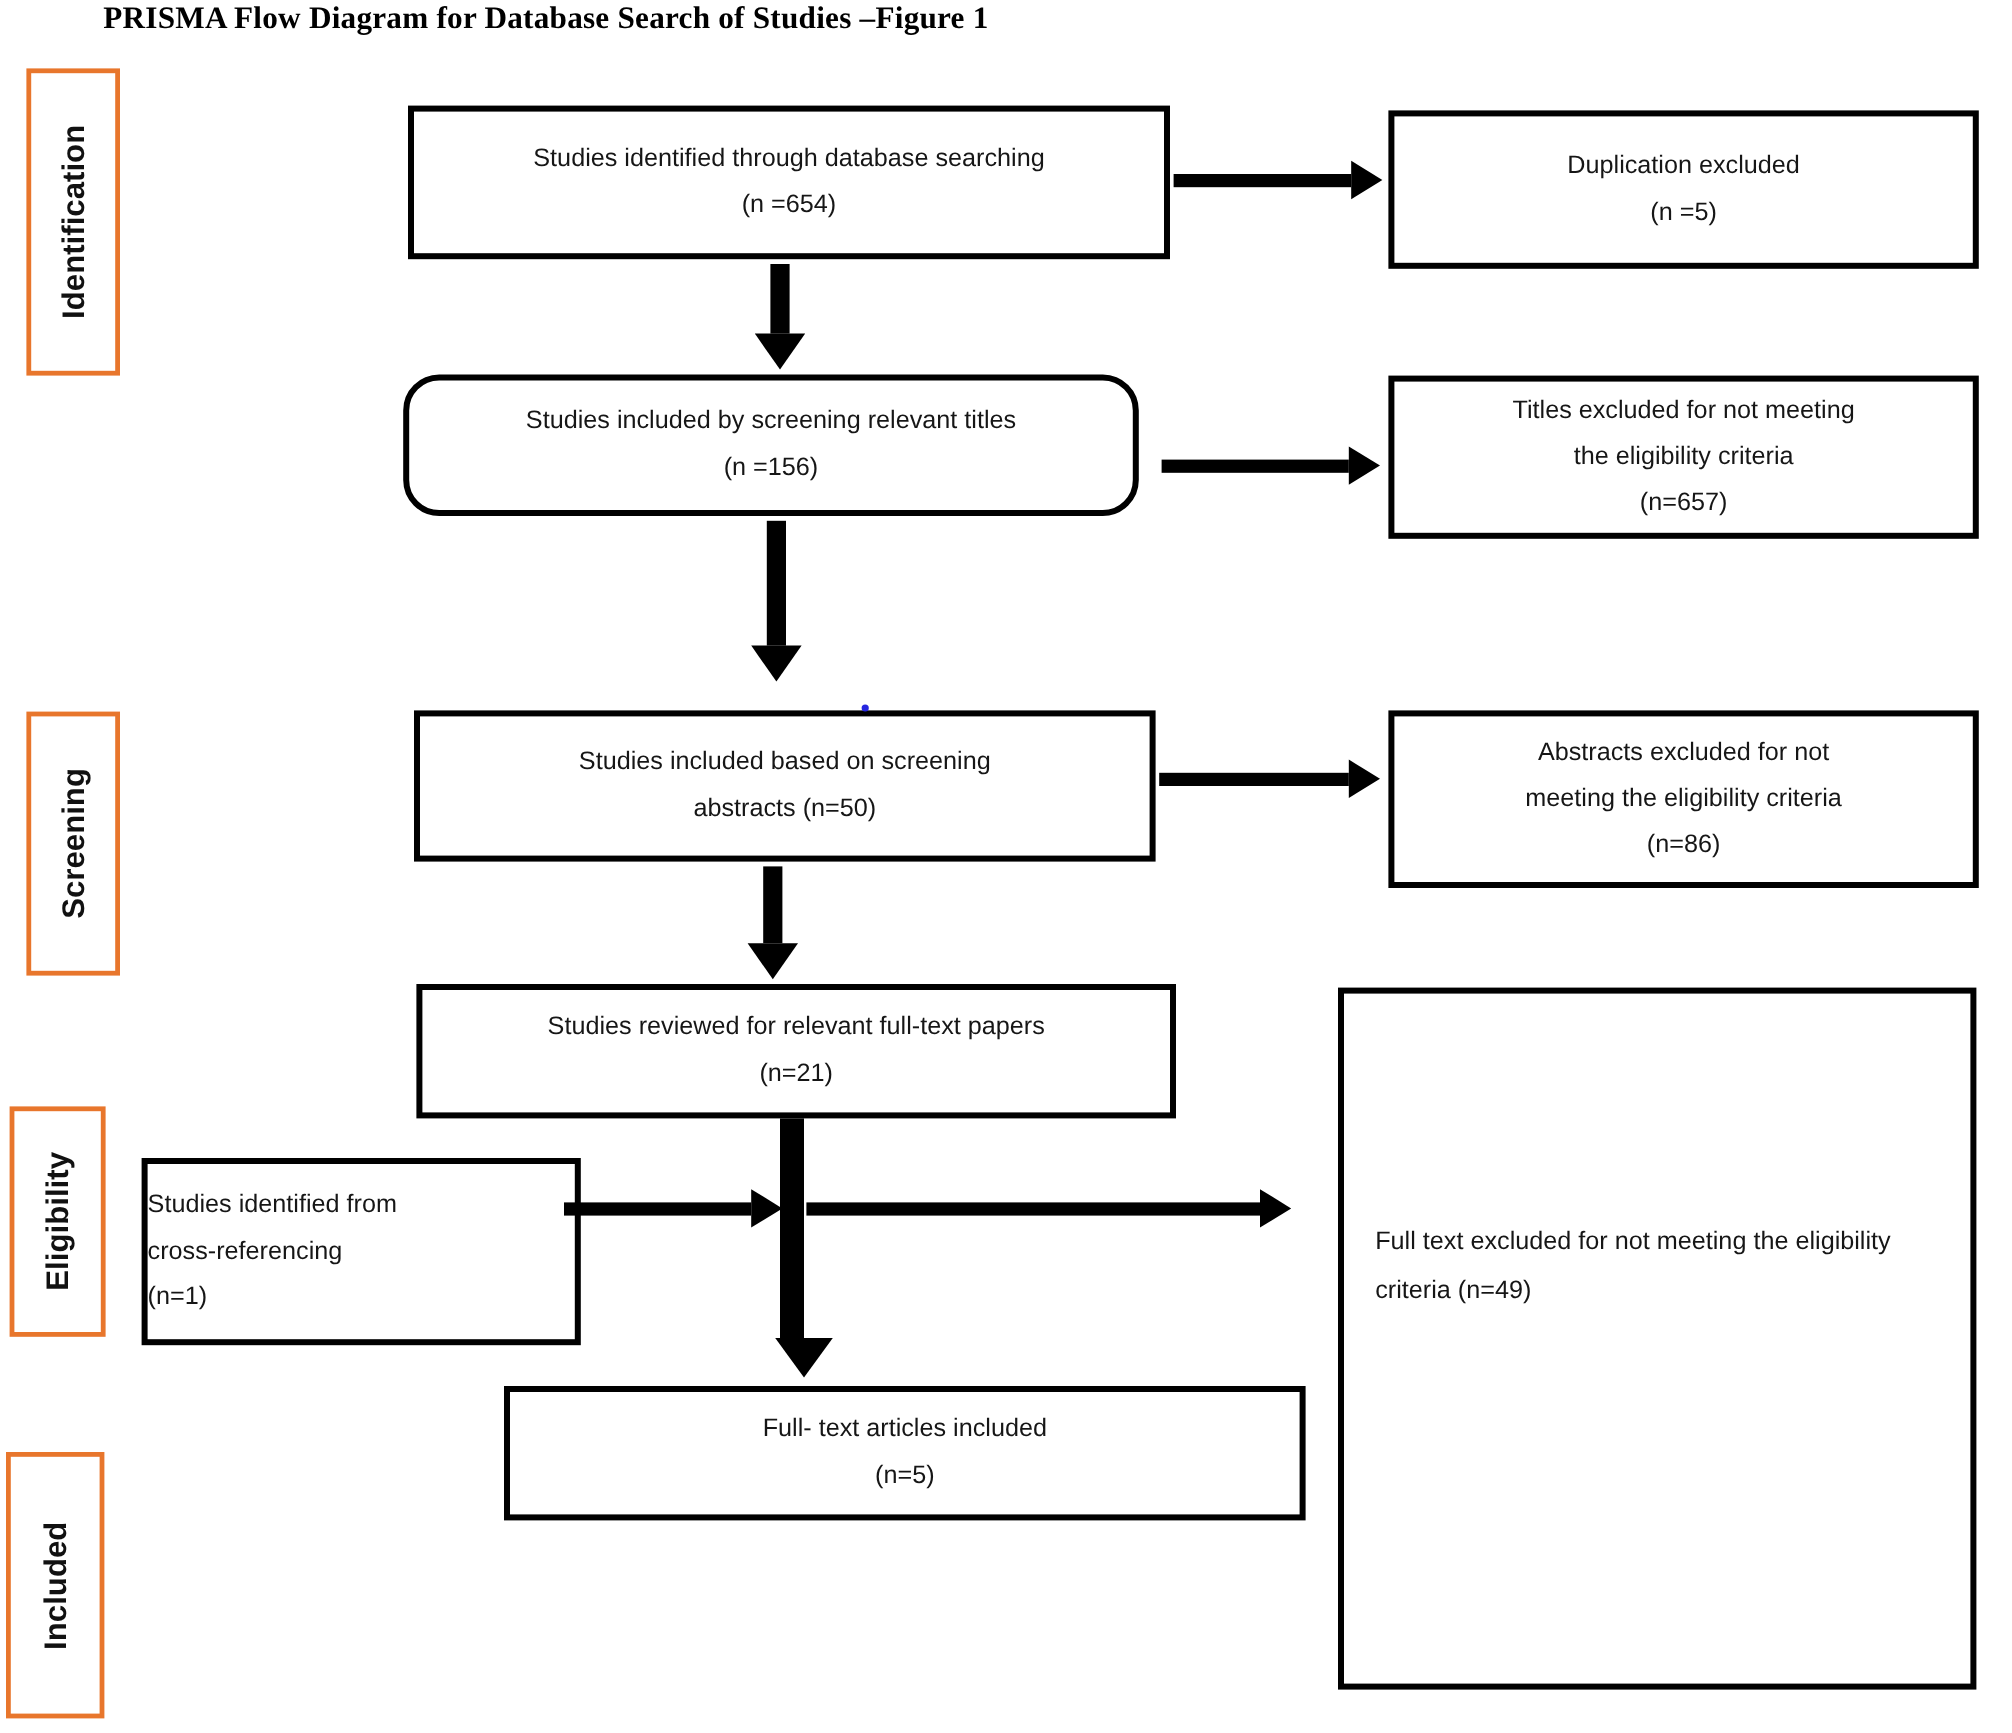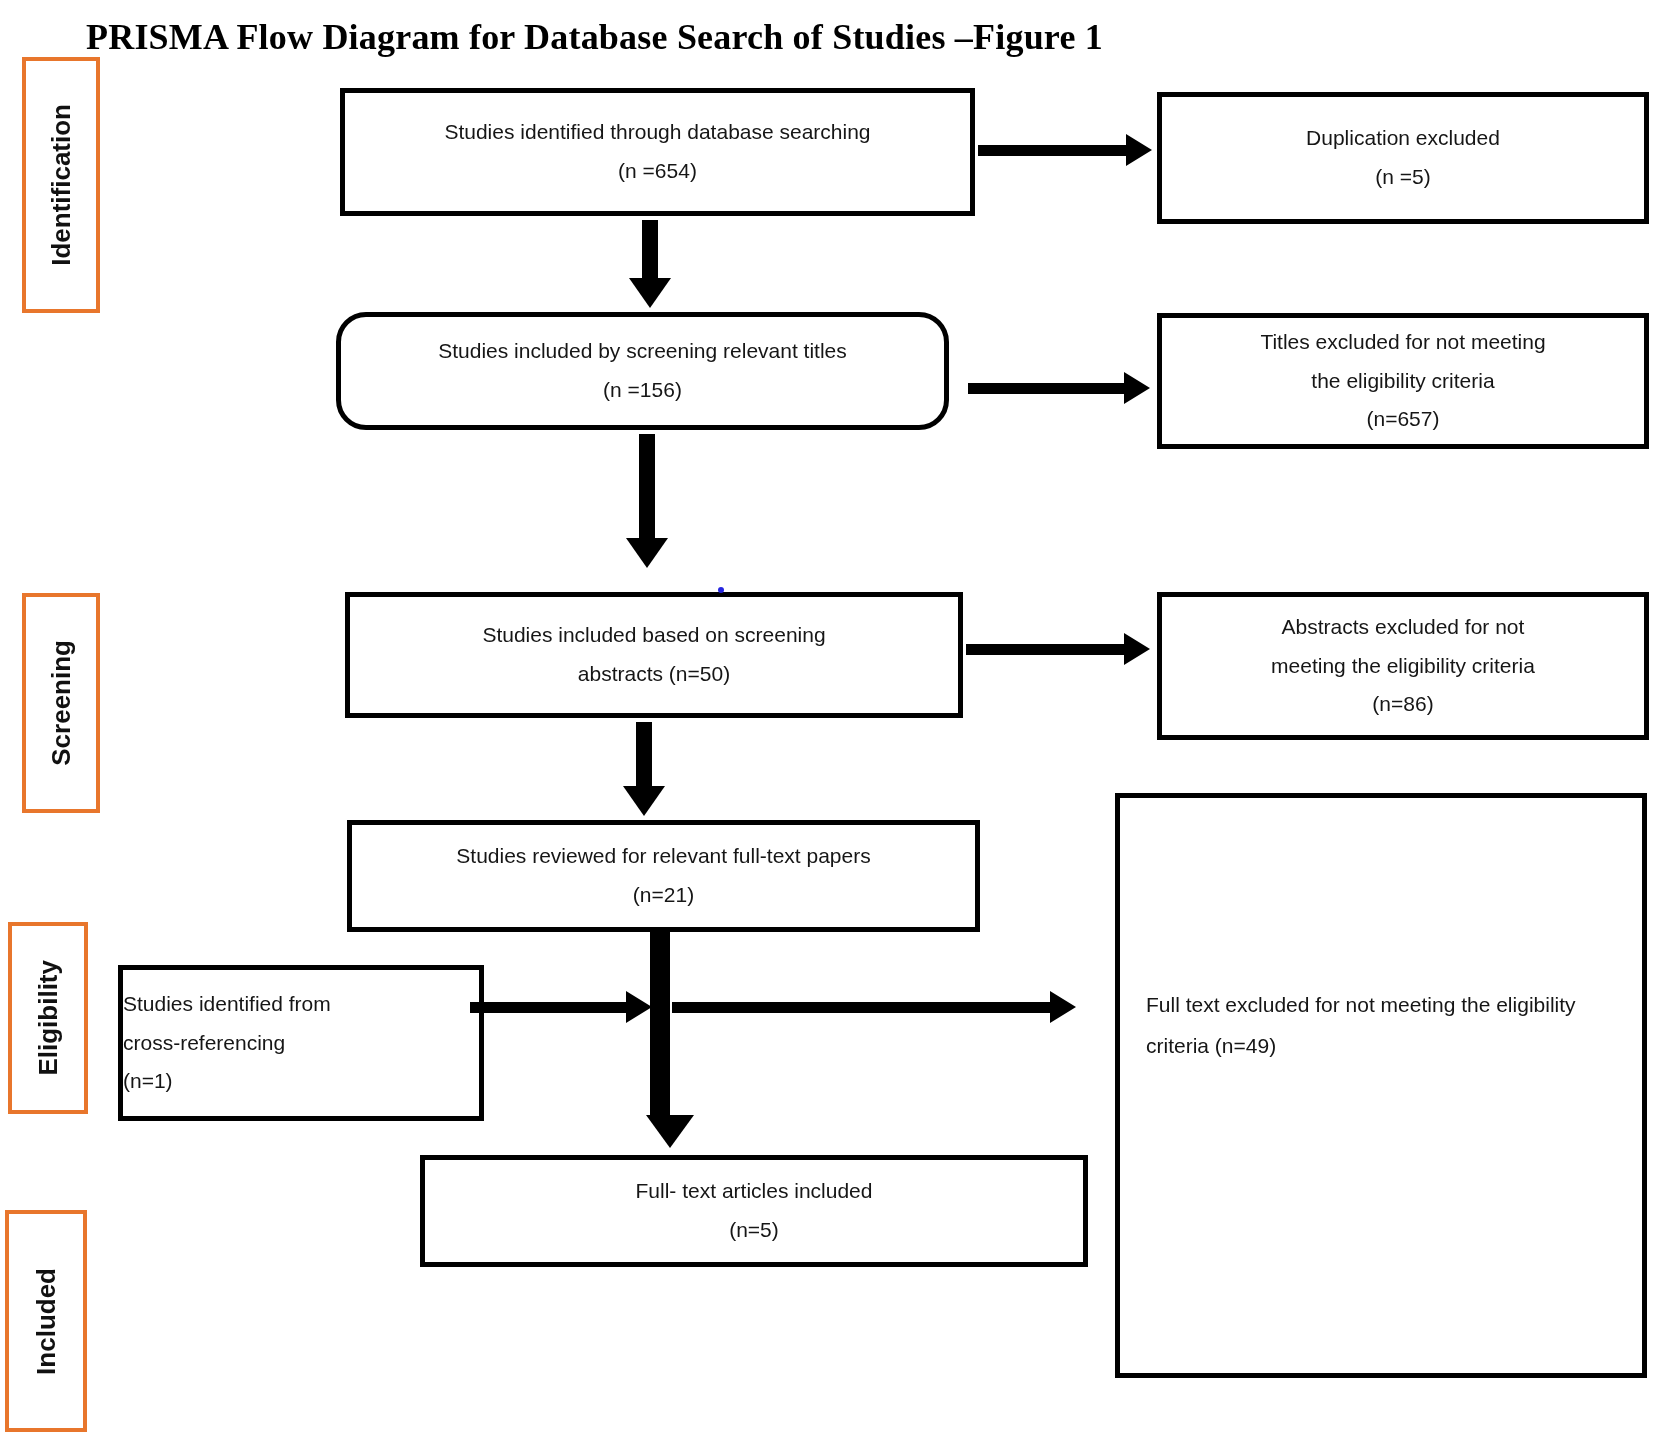--- a/index.html
+++ b/index.html
@@ -7,23 +7,22 @@
     position:relative;
     width:1677px; height:1444px;
     background:#ffffff;
     font-family:"Liberation Sans", sans-serif;
     color:#161616;
     overflow:hidden;
   }
   .title {
     position:absolute; left:86px; top:0px;
     font-family:"Liberation Serif", serif;
-    font-weight:bold; font-size:36px; letter-spacing:0.2px;
+    font-weight:bold; font-size:26px; letter-spacing:0.2px;
     color:#000;
-    margin-top:16px;
   }
   .stage {
     position:absolute; background:#fff;
     border:4px solid var(--accent, #E8762C);
     display:flex; align-items:center; justify-content:center;
   }
   .stage span {
     writing-mode:vertical-rl; transform:rotate(180deg);
     font-weight:bold; font-size:26px; color:#111;
     white-space:nowrap;
@@ -110,21 +109,21 @@
 (n =5)</div>
 
   <div class="fbox" style="left:1157px; top:313px; width:482px; height:126px;">Titles excluded for not meeting
 the eligibility criteria
 (n=657)</div>
 
   <div class="fbox" style="left:1157px; top:592px; width:482px; height:138px;">Abstracts excluded for not
 meeting the eligibility criteria
 (n=86)</div>
 
-  <div class="fbox bigleft" style="left:1115px; top:793px; width:470px; height:455px;">Full text excluded for not meeting the eligibility criteria (n=49)</div>
+  <div class="fbox bigleft" style="left:1115px; top:823px; width:470px; height:455px;">Full text excluded for not meeting the eligibility criteria (n=49)</div>
 
   <div>
     <div class="shaft-h" style="left:978px; top:145px; width:148px;"></div>
     <div class="head-right" style="left:1126px; top:134px;"></div>
   </div>
   <div>
     <div class="shaft-h" style="left:968px; top:383px; width:156px;"></div>
     <div class="head-right" style="left:1124px; top:372px;"></div>
   </div>
   <div>

